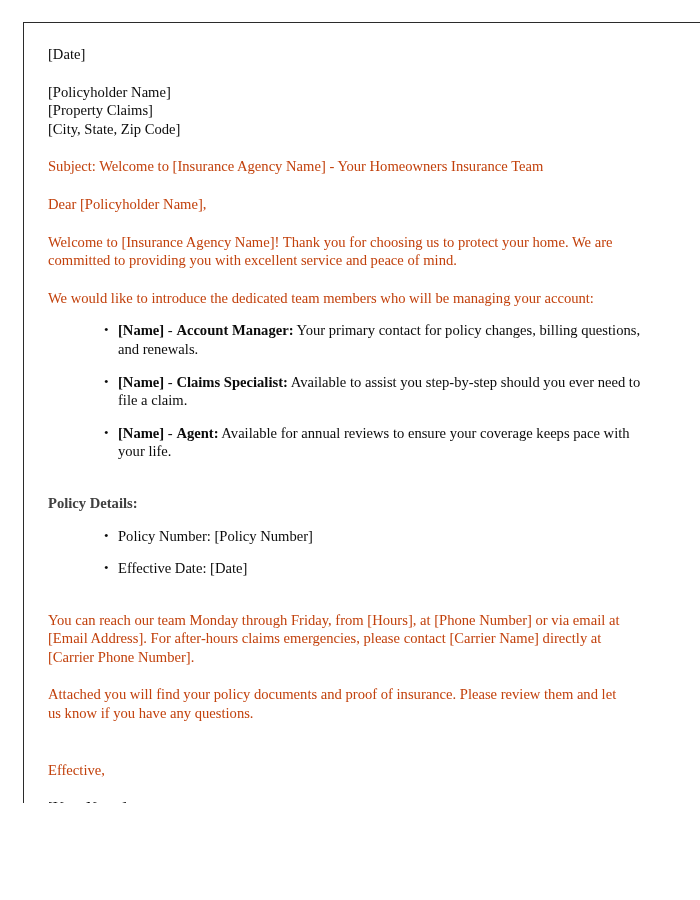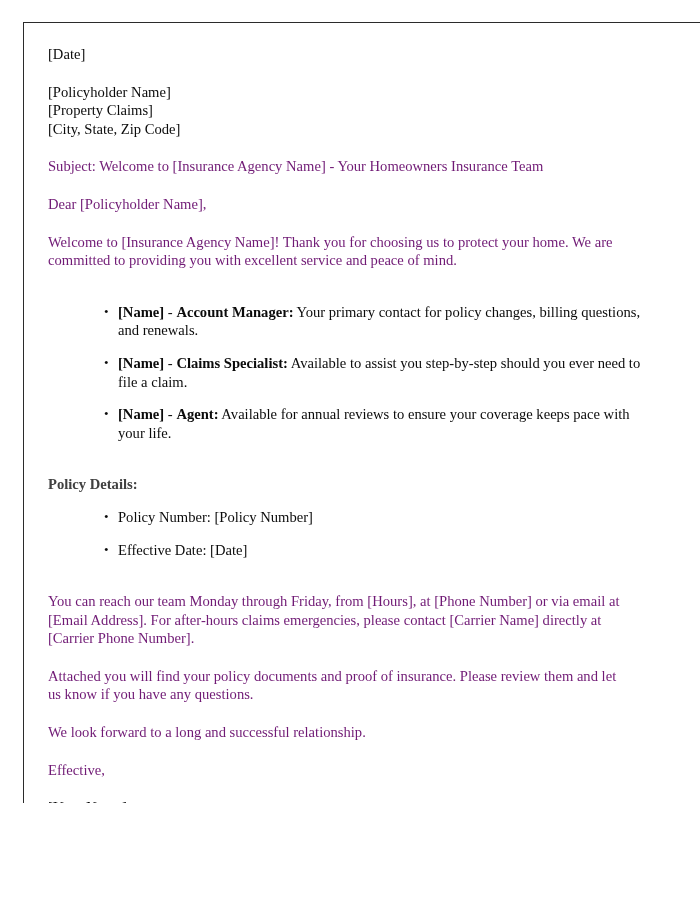--- a/index.html
+++ b/index.html
@@ -40,21 +40,21 @@
     white-space: pre-wrap;
   }
 
   .block {
     margin: 0 0 0 0;
   }
 
   .para {
     font-size: 14.6px;
     line-height: 18.6px;
-    color: #701a75;
+    color: #c2410c;
     margin: 0;
     max-width: 578px;
   }
 
   .gap-lg { height: 19px; }
   .gap-md { height: 19px; }
 
   .bullet-list {
     margin: 10px 0 0 0;
     padding: 0 0 0 42px;
@@ -119,20 +119,21 @@
     <div class="gap-lg"></div>
 
     <div class="para">Dear [Policyholder Name],</div>
 
     <div class="gap-lg"></div>
 
     <p class="para">Welcome to [Insurance Agency Name]! Thank you for choosing us to protect your home. We are committed to providing you with excellent service and peace of mind.</p>
 
     <div class="gap-lg"></div>
 
+    <p class="para">We would like to introduce the dedicated team members who will be managing your account:</p>
 
     <ul class="bullet-list">
       <li>
         <span class="bold">[Name]</span><span> - </span><span class="bold">Account Manager:</span><span> Your primary contact for policy changes, billing questions, and renewals.</span>
       </li>
       <li>
         <span class="bold">[Name]</span><span> - </span><span class="bold">Claims Specialist:</span><span> Available to assist you step-by-step should you ever need to file a claim.</span>
       </li>
       <li>
         <span class="bold">[Name]</span><span> - </span><span class="bold">Agent:</span><span> Available for annual reviews to ensure your coverage keeps pace with your life.</span>
@@ -151,21 +152,20 @@
     <div class="gap-md"></div>
 
     <p class="para">You can reach our team Monday through Friday, from [Hours], at [Phone Number] or via email at [Email Address]. For after-hours claims emergencies, please contact [Carrier Name] directly at [Carrier Phone Number].</p>
 
     <div class="gap-lg"></div>
 
     <p class="para">Attached you will find your policy documents and proof of insurance. Please review them and let us know if you have any questions.</p>
 
     <div class="gap-lg"></div>
 
-    <p class="para">We look forward to a long and successful relationship.</p>
 
     <div class="gap-lg"></div>
 
     <div class="para">Effective,</div>
 
     <div class="gap-lg"></div>
 
     <div class="block">
       <div class="sig-line">[Your Name]</div>
       <div class="sig-line">[Title]</div>

